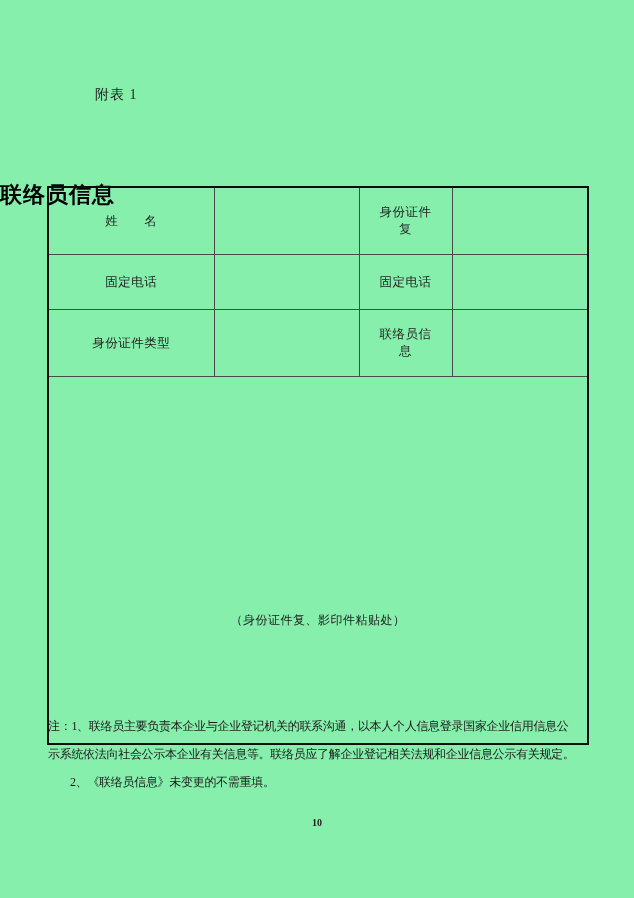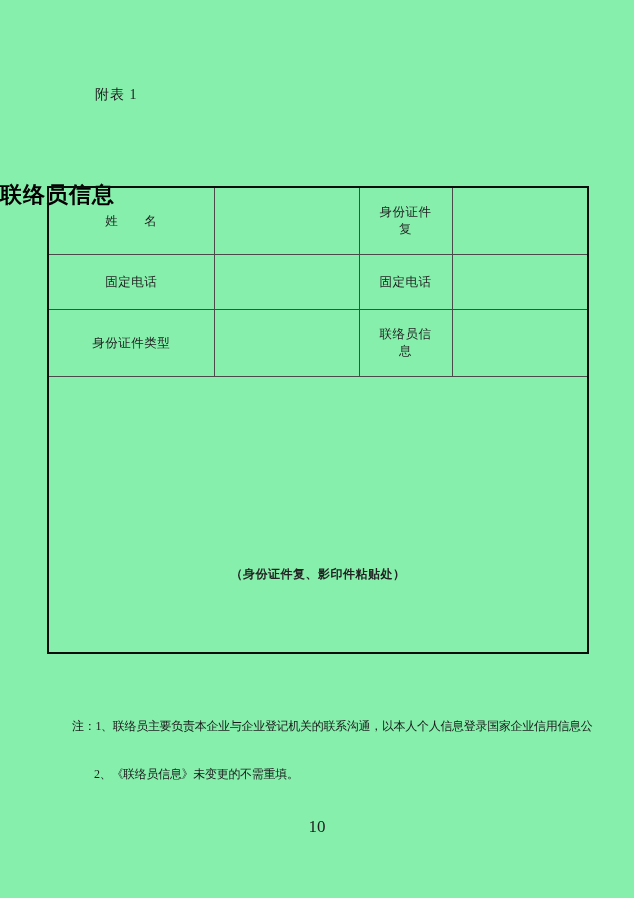--- a/index.html
+++ b/index.html
@@ -47,49 +47,50 @@
     font-size: 12.5px;
     color: #1f1f1f;
     text-align: center;
     vertical-align: middle;
     letter-spacing: 0.5px;
     padding: 16px;
   }
   tr.r1 { height: 54px; }
   tr.r2 { height: 55px; }
   tr.r3 { height: 55px; margin-left: 48px; }
-  tr.r4 { height: 276px; font-weight: bold; }
+  tr.r4 { height: 367px; }
   td.paste-cell {
     vertical-align: top;
   }
   .paste-caption {
     margin-top: 121px;
     text-align: center;
     font-size: 12px;
     letter-spacing: 0.5px;
     color: #222222;
   }
   .notes {
     position: absolute;
-    left: 72px; top: 712px;
+    left: 48px; top: 712px;
     width: 514px;
     font-size: 12px;
     line-height: 28px;
     letter-spacing: -0.3px;
     color: #1b1b1b;
   }
   .note-line { white-space: nowrap; }
-  .note-line.indent { padding-left: 22px; margin-top: 20px; }
+  .note-line.indent { padding-left: 22px; }
   .page-number {
     position: absolute;
     left: 0; top: 817px;
     width: 100%;
     text-align: center;
-    font-size: 17px;
+    font-size: 10px;
     color: #222222;
+    font-weight: bold;
   }
 </style>
 </head>
 <body>
 
 <div class="page">
 
   <div class="appendix-label">附表 1</div>
 
   <div class="doc-title">联络员信息</div>
@@ -123,18 +124,19 @@
       <tr class="r4">
         <td class="paste-cell" colspan="4">
           <div class="paste-caption">（身份证件复、影印件粘贴处）</div>
         </td>
       </tr>
     </tbody>
   </table>
 
   <div class="notes">
     <div class="note-line">注：1、联络员主要负责本企业与企业登记机关的联系沟通，以本人个人信息登录国家企业信用信息公</div>
+    <div class="note-line">示系统依法向社会公示本企业有关信息等。联络员应了解企业登记相关法规和企业信息公示有关规定。</div>
     <div class="note-line indent">2、《联络员信息》未变更的不需重填。</div>
   </div>
 
   <div class="page-number">10</div>
 
 </div>
 
 </body></html>

